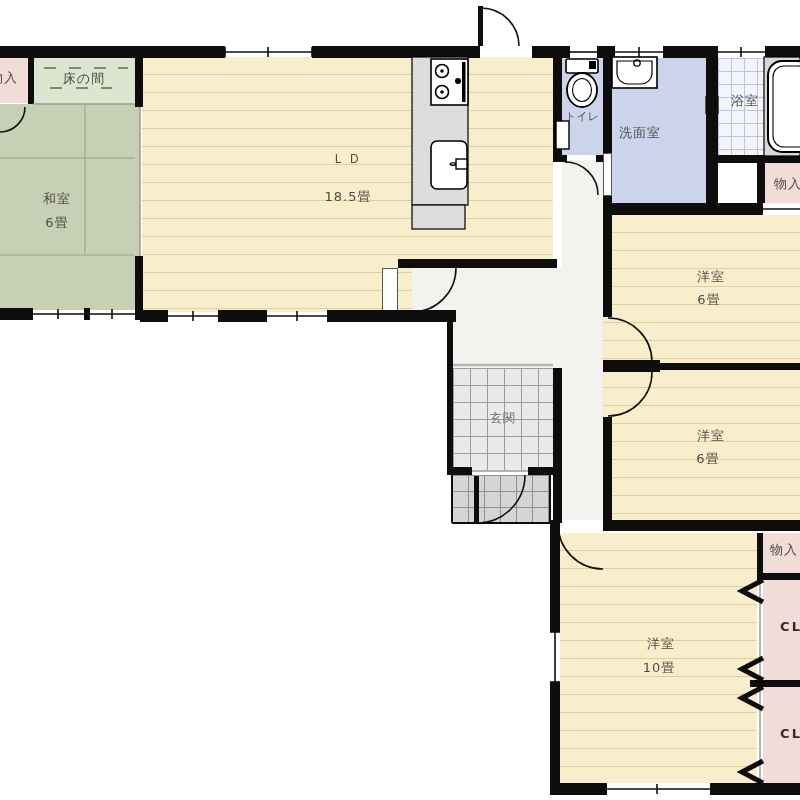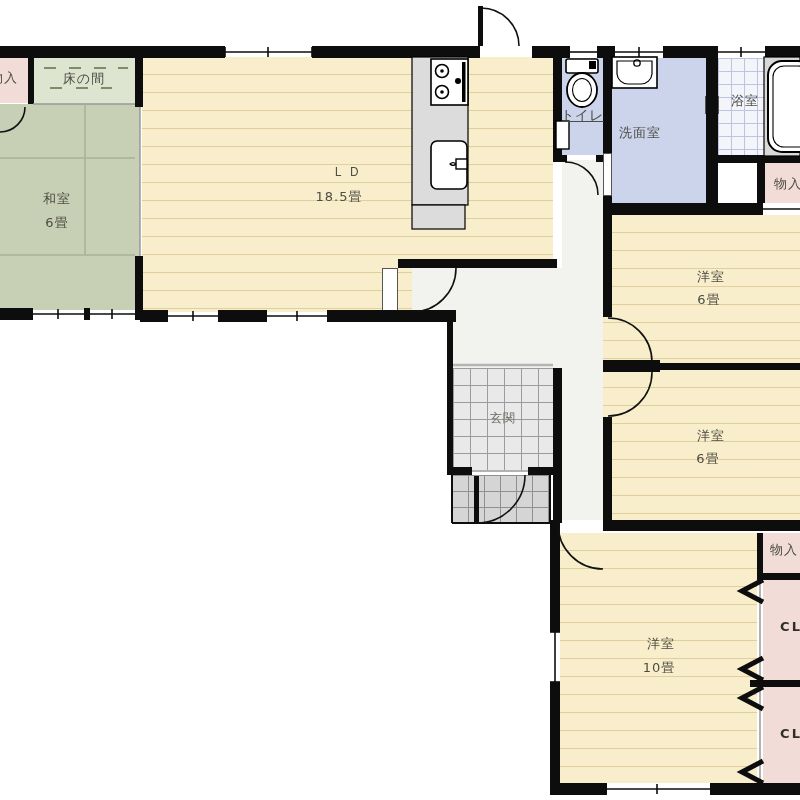--- a/index.html
+++ b/index.html
@@ -21,21 +21,21 @@
   .genkantile{background-color:#e9e9e9;
     background-image:linear-gradient(#9c9c9c 1px,transparent 1px),linear-gradient(90deg,#9c9c9c 1px,transparent 1px);
     background-size:17px 17px;}
   .porchtile{background-color:#d5d5d5;
     background-image:linear-gradient(#8f8f8f 1px,transparent 1px),linear-gradient(90deg,#8f8f8f 1px,transparent 1px);
     background-size:16px 16px;}
   .hall{background-color:#f2f2ef;}
   svg.overlay{position:absolute;left:0;top:0;z-index:5;pointer-events:none;}
   .lbl{position:absolute;z-index:8;transform:translate(-50%,-50%);
     font-size:13px;letter-spacing:1px;color:#4e4d44;white-space:nowrap;}
-  .lbl.small{font-size:14px;letter-spacing:0;text-decoration:underline;}
+  .lbl.small{font-size:11px;letter-spacing:0;}
   .lbl.cl{font-size:13px;font-weight:600;color:#2f2f2a;letter-spacing:2px;}
   .doorpanel{position:absolute;z-index:4;background:#fff;border:1px solid #555;}
 </style>
 </head>
 <body>
 
 <div id="plan">
 
   <div class="area pink" style="left:0;top:57px;width:28px;height:46px"></div>
   <div class="area tokonoma" style="left:33px;top:57px;width:102px;height:47px"></div>
@@ -236,22 +236,22 @@
       <rect x="764" y="57" width="36" height="99" fill="#d9d9d9" stroke="#000" stroke-width="1.2"></rect>
       <rect x="768" y="61" width="44" height="91" rx="14" fill="#fff" stroke="#000" stroke-width="2"></rect>
       <rect x="773" y="66" width="36" height="81" rx="11" fill="none" stroke="#000" stroke-width="1.1"></rect>
     </g>
   </svg>
 
   <div class="lbl" style="left:4px;top:78px">物入</div>
   <div class="lbl" style="left:84px;top:79px">床の間</div>
   <div class="lbl" style="left:57px;top:199px">和室</div>
   <div class="lbl" style="left:57px;top:223px">6畳</div>
-  <div class="lbl" style="left:348px;top:172px;letter-spacing:3px">ＬＤ</div>
-  <div class="lbl" style="left:339px;top:197px">18.5畳</div>
+  <div class="lbl" style="left:348px;top:159px;letter-spacing:3px">ＬＤ</div>
+  <div class="lbl" style="left:348px;top:197px">18.5畳</div>
   <div class="lbl small" style="left:582px;top:116px">トイレ</div>
   <div class="lbl" style="left:640px;top:133px">洗面室</div>
   <div class="lbl" style="left:745px;top:101px">浴室</div>
   <div class="lbl" style="left:788px;top:184px">物入</div>
   <div class="lbl" style="left:711px;top:277px">洋室</div>
   <div class="lbl" style="left:709px;top:300px">6畳</div>
   <div class="lbl" style="left:711px;top:436px">洋室</div>
   <div class="lbl" style="left:708px;top:459px">6畳</div>
   <div class="lbl" style="left:503px;top:418px;font-size:12px;color:#6a6a60">玄関</div>
   <div class="lbl" style="left:784px;top:550px">物入</div>

